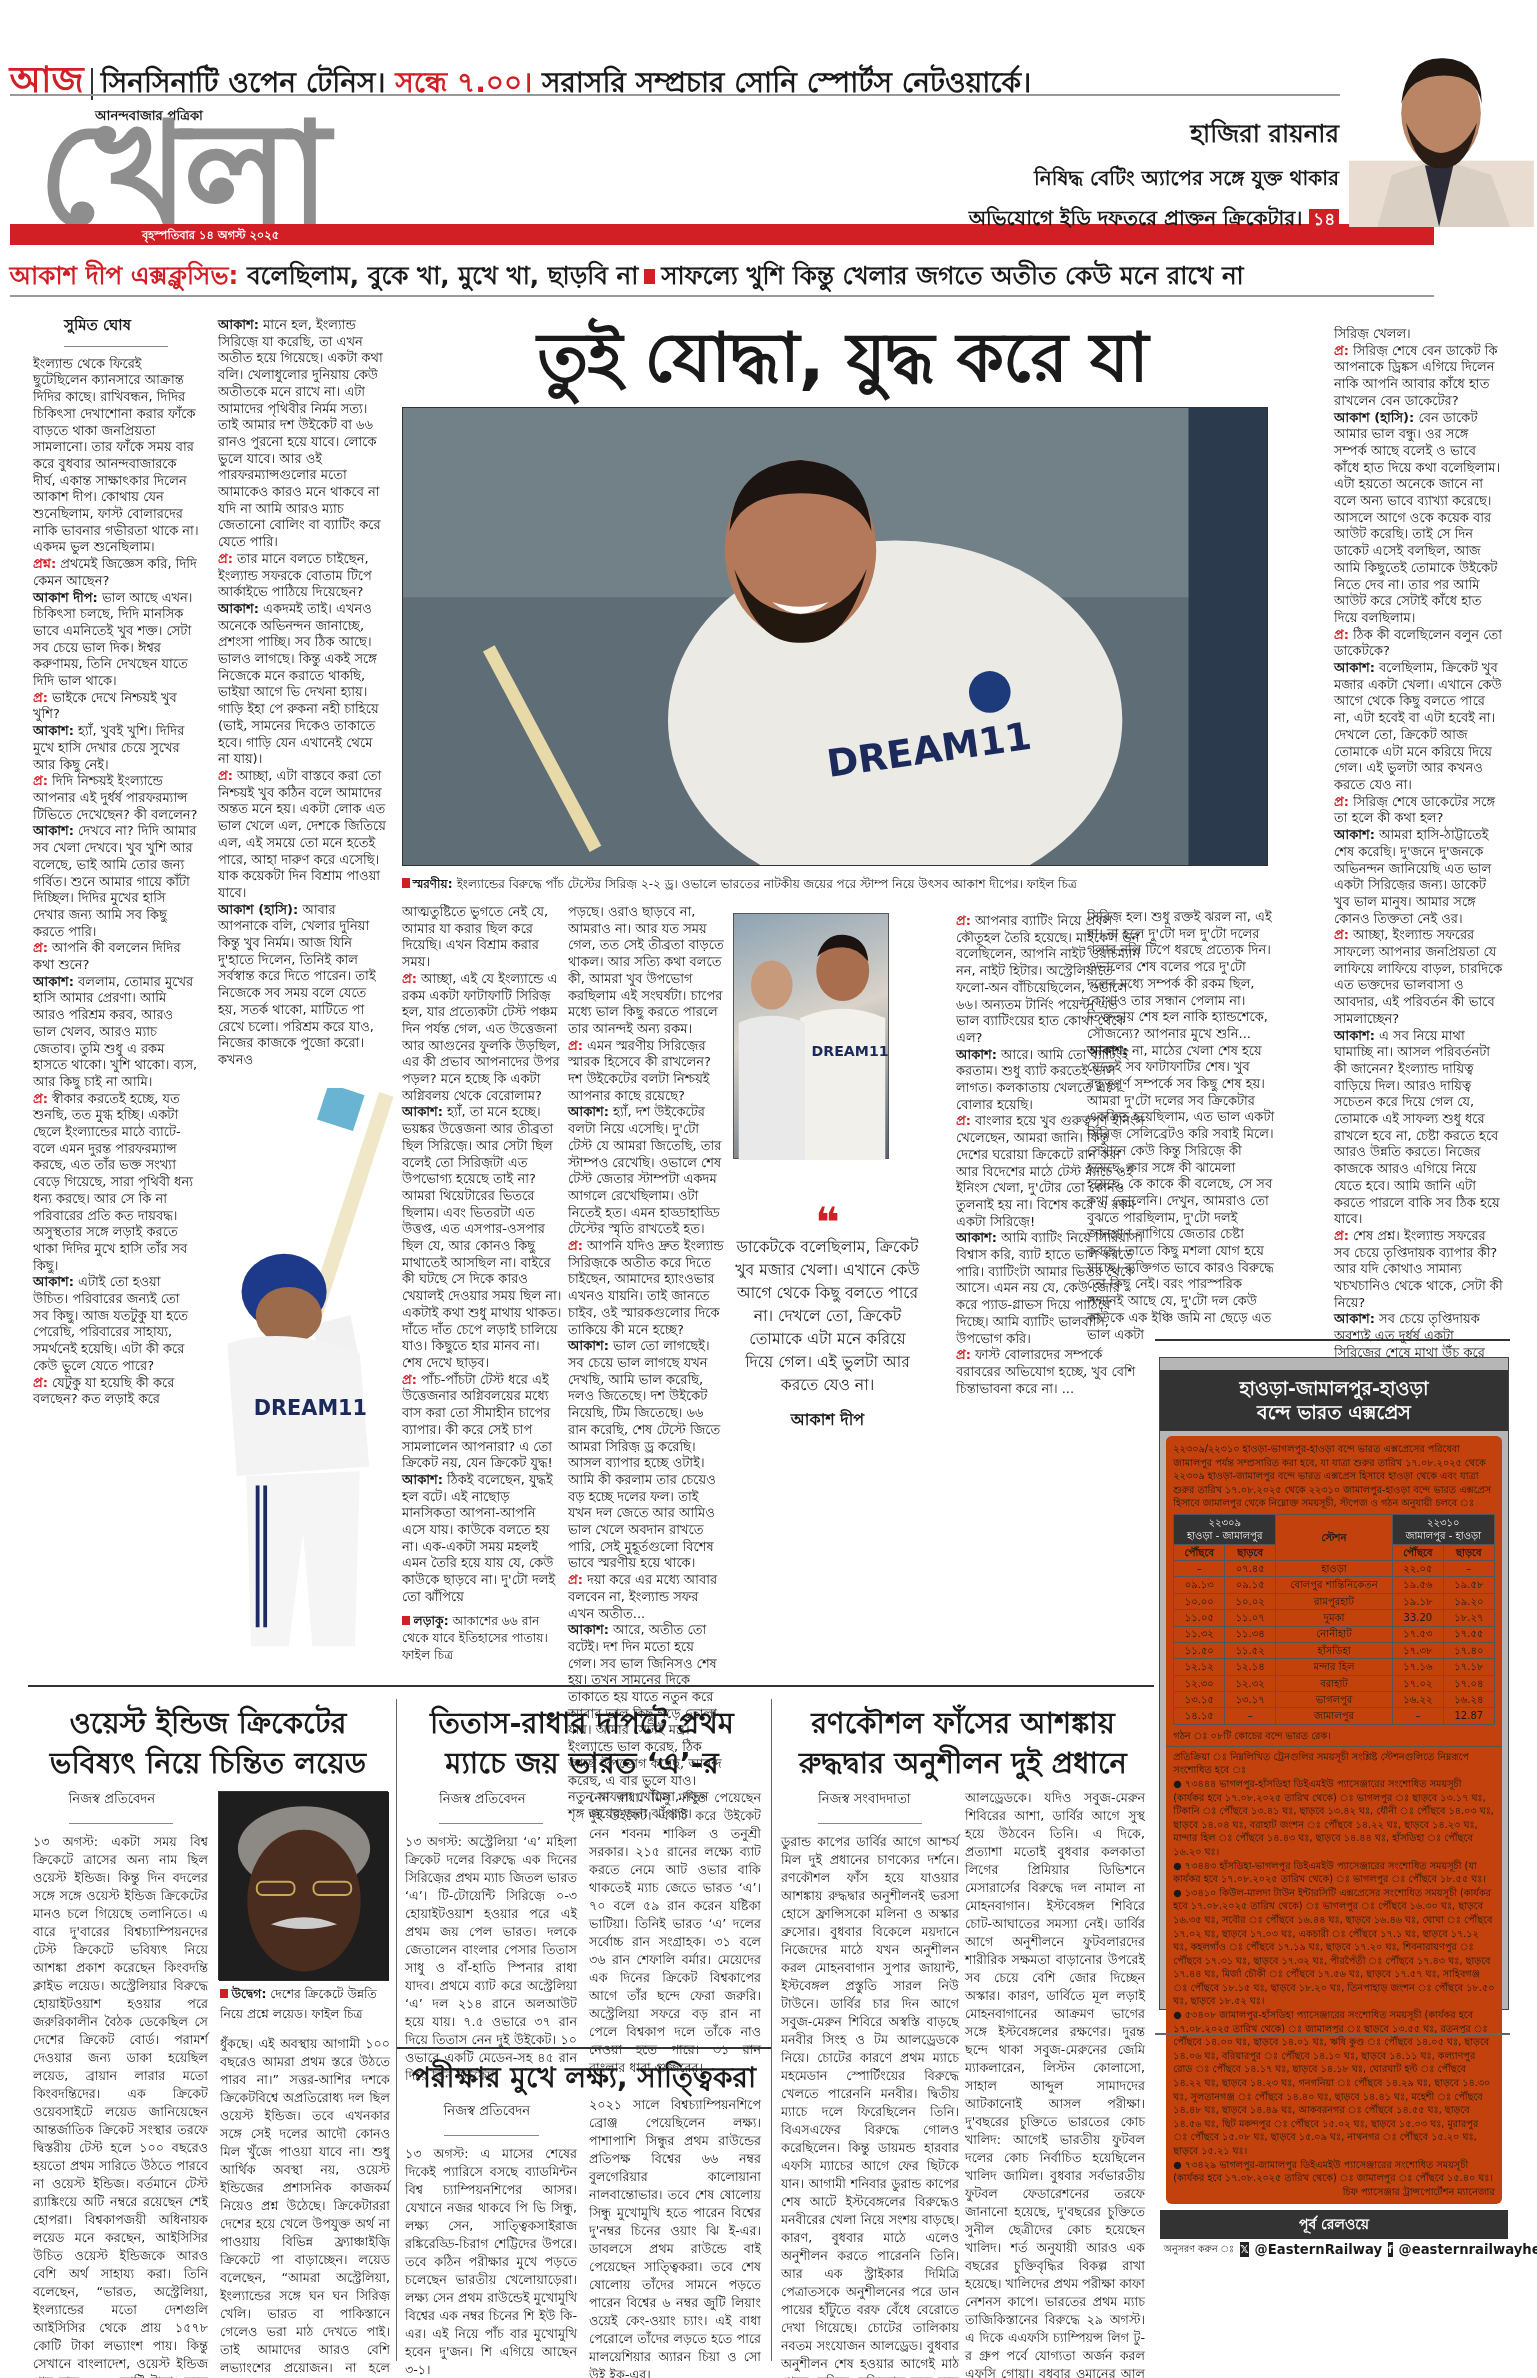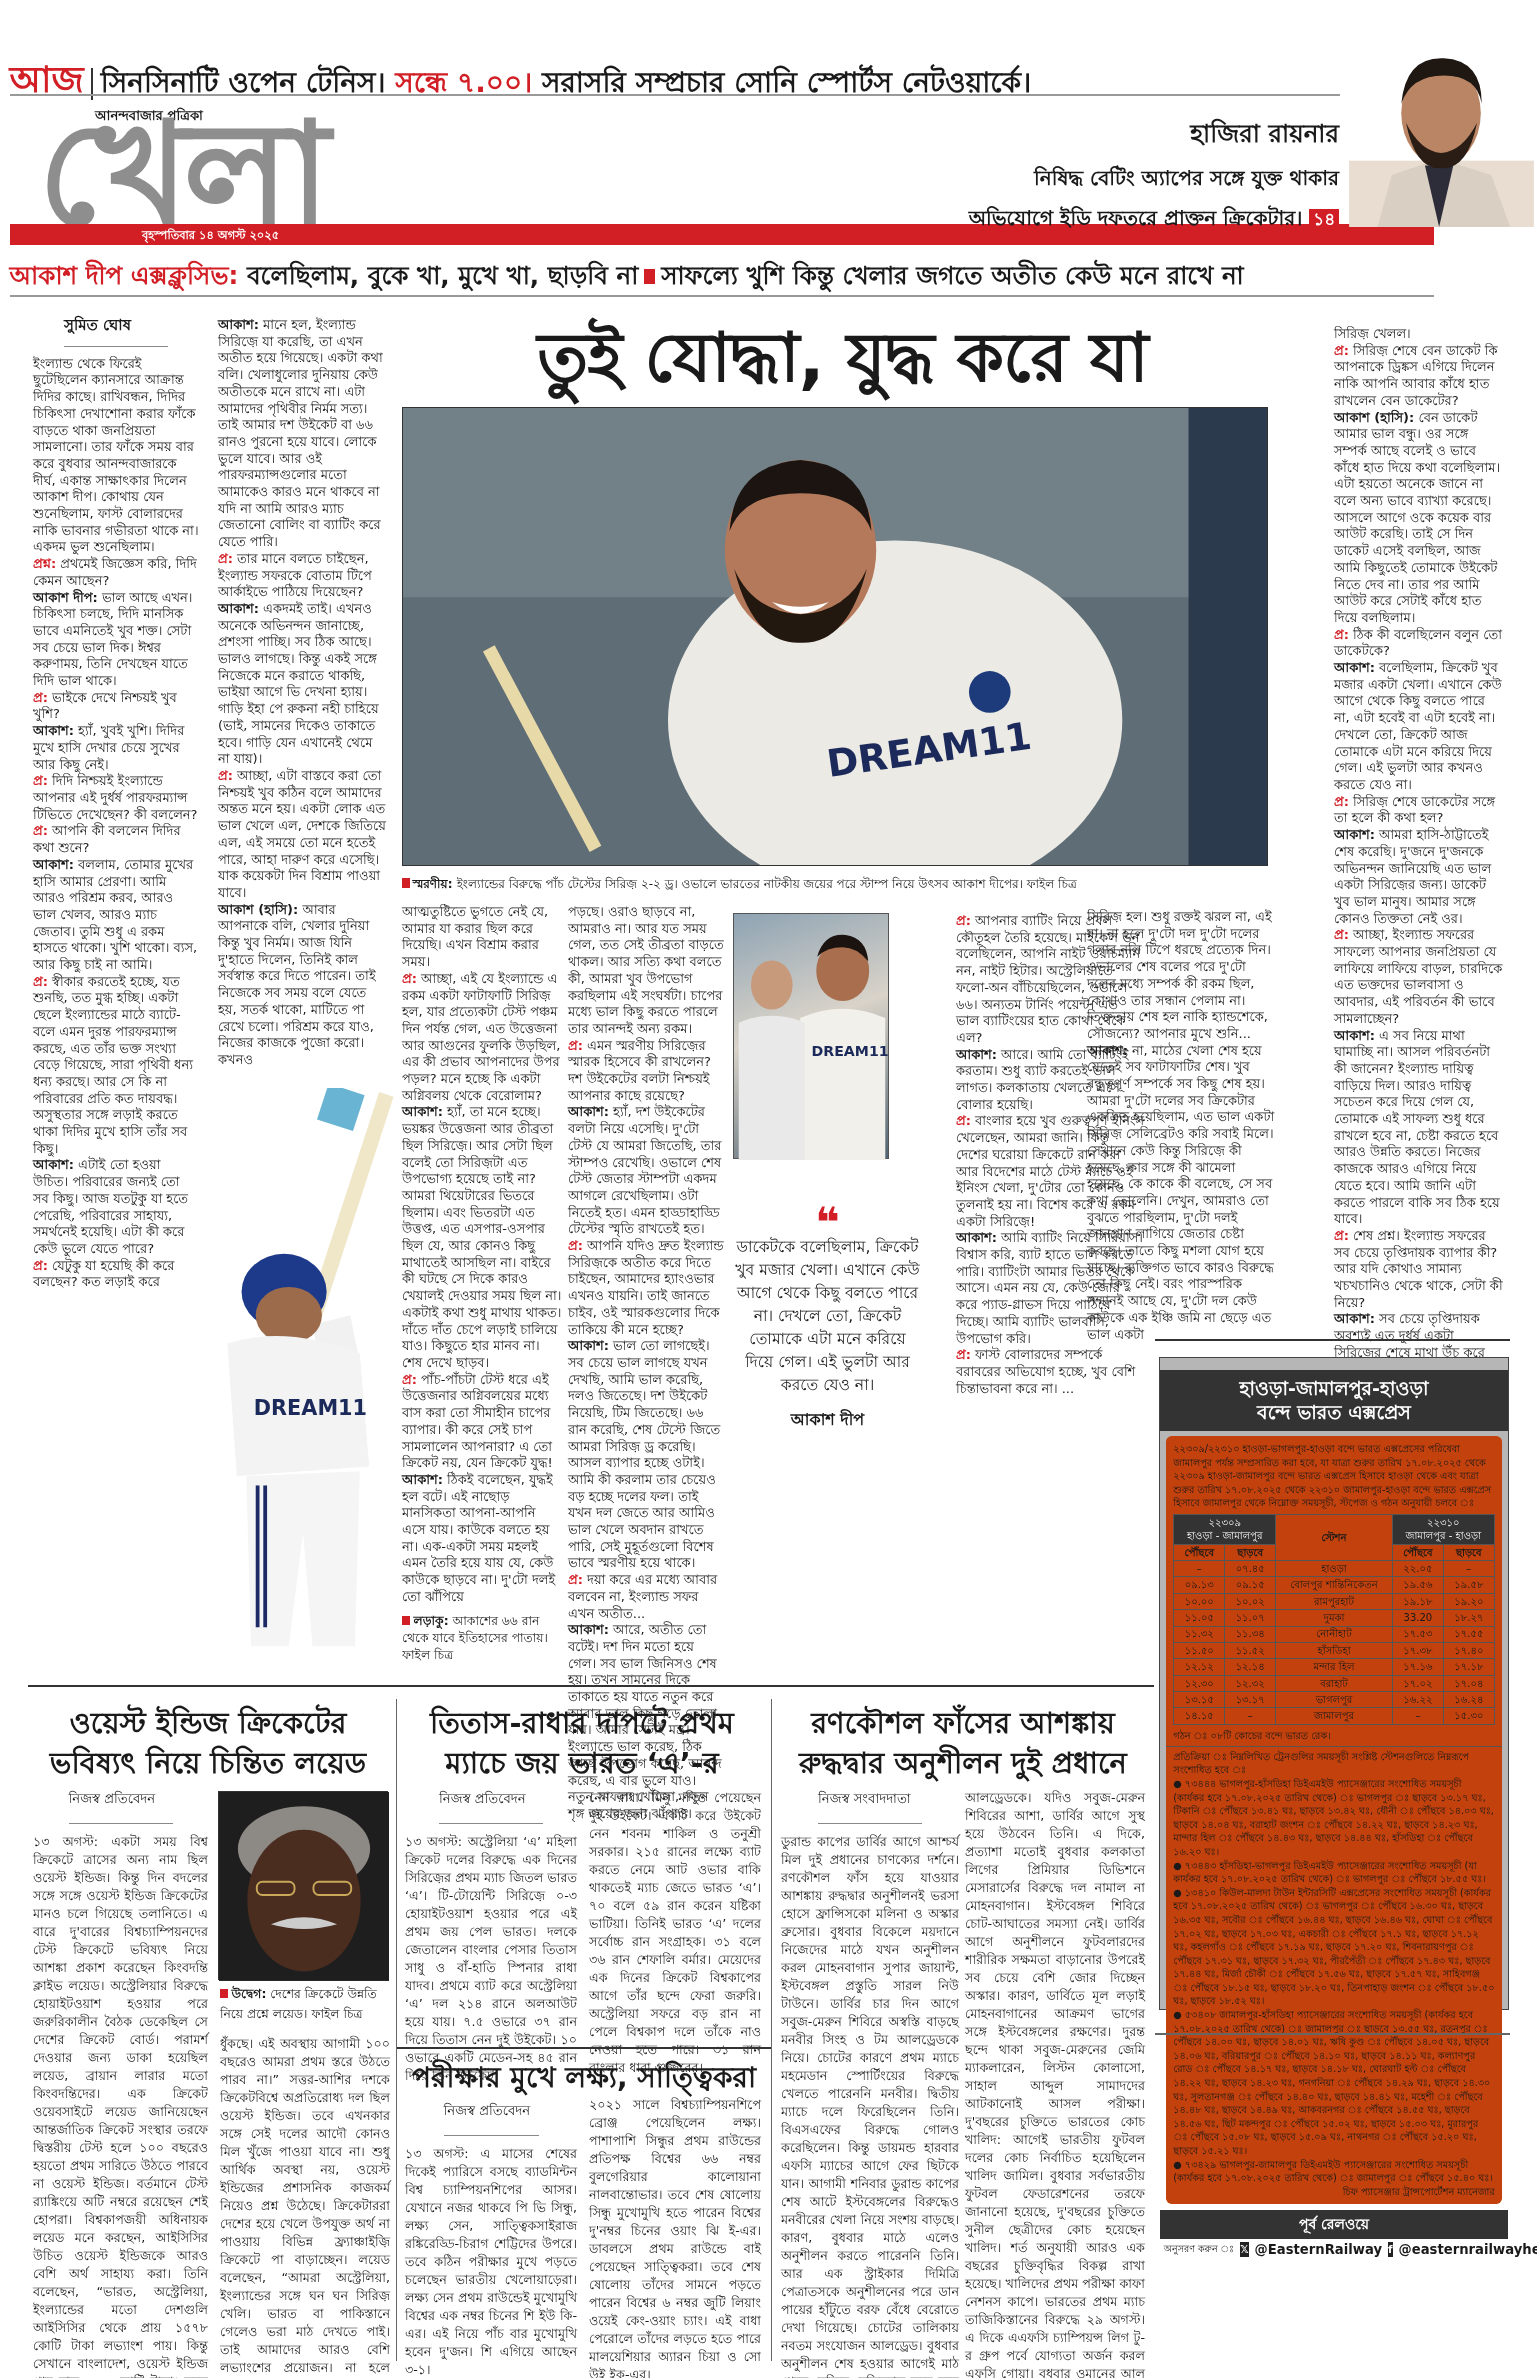--- a/index.html
+++ b/index.html
@@ -121,20 +121,21 @@
 
 <div class="col" style="left:33px;top:317px;width:166px;">
   <div class="byline">সুমিত ঘোষ</div>
   <div id="col1">
       <p><span>ইংল্যান্ড থেকে ফিরেই ছুটেছিলেন ক্যানসারে আক্রান্ত দিদির কাছে। রাখিবন্ধন, দিদির চিকিৎসা দেখাশোনা করার ফাঁকে বাড়তে থাকা জনপ্রিয়তা সামলানো। তার ফাঁকে সময় বার করে বুধবার আনন্দবাজারকে দীর্ঘ, একান্ত সাক্ষাৎকার দিলেন আকাশ দীপ। কোথায় যেন শুনেছিলাম, ফাস্ট বোলারদের নাকি ভাবনার গভীরতা থাকে না। একদম ভুল শুনেছিলাম।</span></p>
       <p><span class="q">প্রশ্ন:</span> <span>প্রথমেই জিজ্ঞেস করি, দিদি কেমন আছেন?</span></p>
       <p><span class="a">আকাশ দীপ:</span> <span>ভাল আছে এখন। চিকিৎসা চলছে, দিদি মানসিক ভাবে এমনিতেই খুব শক্ত। সেটা সব চেয়ে ভাল দিক। ঈশ্বর করুণাময়, তিনি দেখছেন যাতে দিদি ভাল থাকে।</span></p>
       <p><span class="q">প্র:</span> <span>ভাইকে দেখে নিশ্চয়ই খুব খুশি?</span></p>
       <p><span class="a">আকাশ:</span> <span>হ্যাঁ, খুবই খুশি। দিদির মুখে হাসি দেখার চেয়ে সুখের আর কিছু নেই।</span></p>
       <p><span class="q">প্র:</span> <span>দিদি নিশ্চয়ই ইংল্যান্ডে আপনার এই দুর্ধর্ষ পারফরম্যান্স টিভিতে দেখেছেন? কী বললেন?</span></p>
+      <p><span class="a">আকাশ:</span> <span>দেখবে না? দিদি আমার সব খেলা দেখবে। খুব খুশি আর বলেছে, ভাই আমি তোর জন্য গর্বিত। শুনে আমার গায়ে কাঁটা দিচ্ছিল। দিদির মুখের হাসি দেখার জন্য আমি সব কিছু করতে পারি।</span></p>
       <p><span class="q">প্র:</span> <span>আপনি কী বললেন দিদির কথা শুনে?</span></p>
       <p><span class="a">আকাশ:</span> <span>বললাম, তোমার মুখের হাসি আমার প্রেরণা। আমি আরও পরিশ্রম করব, আরও ভাল খেলব, আরও ম্যাচ জেতাব। তুমি শুধু এ রকম হাসতে থাকো। খুশি থাকো। ব্যস, আর কিছু চাই না আমি।</span></p>
       <p><span class="q">প্র:</span> <span>স্বীকার করতেই হচ্ছে, যত শুনছি, তত মুগ্ধ হচ্ছি। একটা ছেলে ইংল্যান্ডের মাঠে ব্যাটে-বলে এমন দুরন্ত পারফরম্যান্স করছে, এত তাঁর ভক্ত সংখ্যা বেড়ে গিয়েছে, সারা পৃথিবী ধন্য ধন্য করছে। আর সে কি না পরিবারের প্রতি কত দায়বদ্ধ। অসুস্থতার সঙ্গে লড়াই করতে থাকা দিদির মুখে হাসি তাঁর সব কিছু।</span></p>
       <p><span class="a">আকাশ:</span> <span>এটাই তো হওয়া উচিত। পরিবারের জন্যই তো সব কিছু। আজ যতটুকু যা হতে পেরেছি, পরিবারের সাহায্য, সমর্থনেই হয়েছি। এটা কী করে কেউ ভুলে যেতে পারে?</span></p>
       <p><span class="q">প্র:</span> <span>যেটুকু যা হয়েছি কী করে বলছেন? কত লড়াই করে</span></p>
     </div>
 </div>
 
 <div class="col" style="left:218px;top:317px;width:170px;">
   <div id="col2">
@@ -374,21 +375,21 @@
             <td>১৩.১৭</td>
             <td>ভাগলপুর</td>
             <td>১৬.২২</td>
             <td>১৬.২৪</td>
           </tr>
           <tr>
             <td>১৪.১৫</td>
             <td>–</td>
             <td>জামালপুর</td>
             <td>–</td>
-            <td>১৫.৩০</td>
+            <td>12.87</td>
           </tr>
         </tbody>
     </table>
     <div>গঠন ঃ ০৮টি কোচের বন্দে ভারত রেক।</div>
     <div style="border-top:0.9px solid #555;margin:3.8px -7.6px 2.8px;"></div>
     <div>প্রতিক্রিয়া ঃ নিম্নলিখিত ট্রেনগুলির সময়সূচী সংশ্লিষ্ট স্টেশনগুলিতে নিম্নরূপে সংশোধিত হবে ঃ</div>
     <div id="rail-bullets">
         <div><span>● </span><span>৭৩৪৪৪ ভাগলপুর-হাঁসডিহা ডিইএমইউ প্যাসেঞ্জারের সংশোধিত সময়সূচী (কার্যকর হবে ১৭.০৮.২০২৫ তারিখ থেকে) ঃ ভাগলপুর ঃ ছাড়বে ১৩.১৭ ঘঃ, টিকানি ঃ পৌঁছবে ১৩.৪১ ঘঃ, ছাড়বে ১৩.৪২ ঘঃ, ধৌনী ঃ পৌঁছবে ১৪.০৩ ঘঃ, ছাড়বে ১৪.০৪ ঘঃ, বরাহাট জংশন ঃ পৌঁছবে ১৪.২২ ঘঃ, ছাড়বে ১৪.২৩ ঘঃ, মান্দার হিল ঃ পৌঁছবে ১৪.৪৩ ঘঃ, ছাড়বে ১৪.৪৪ ঘঃ, হাঁসডিহা ঃ পৌঁছবে ১৬.২০ ঘঃ।</span></div>
         <div><span>● </span><span>৭৩৪৪৩ হাঁসডিহা-ভাগলপুর ডিইএমইউ প্যাসেঞ্জারের সংশোধিত সময়সূচী (যা কার্যকর হবে ১৭.০৮.২০২৫ তারিখ থেকে) ঃ ভাগলপুর ঃ পৌঁছবে ১৮.৫৫ ঘঃ।</span></div>
         <div><span>● </span><span>১৩৪১০ কিউল-মালদা টাউন ইন্টারসিটি এক্সপ্রেসের সংশোধিত সময়সূচী (কার্যকর হবে ১৭.০৮.২০২৫ তারিখ থেকে) ঃ ভাগলপুর ঃ পৌঁছবে ১৬.৩০ ঘঃ, ছাড়বে ১৬.৩৫ ঘঃ, সবৌর ঃ পৌঁছবে ১৬.৪৪ ঘঃ, ছাড়বে ১৬.৪৬ ঘঃ, ঘোঘা ঃ পৌঁছবে ১৭.০২ ঘঃ, ছাড়বে ১৭.০৩ ঘঃ, একচারী ঃ পৌঁছবে ১৭.১ ঘঃ, ছাড়বে ১৭.১২ ঘঃ, কহলগাঁও ঃ পৌঁছবে ১৭.১৯ ঘঃ, ছাড়বে ১৭.২০ ঘঃ, শিবনারায়ণপুর ঃ পৌঁছবে ১৭.৩১ ঘঃ, ছাড়বে ১৭.৩২ ঘঃ, পীরপৈঁতী ঃ পৌঁছবে ১৭.৪৩ ঘঃ, ছাড়বে ১৭.৪৪ ঘঃ, মির্জা চৌকী ঃ পৌঁছবে ১৭.৫৬ ঘঃ, ছাড়বে ১৭.৫৭ ঘঃ, সাহিবগঞ্জ ঃ পৌঁছবে ১৮.১৫ ঘঃ, ছাড়বে ১৮.২০ ঘঃ, তিনপাহাড় জংশন ঃ পৌঁছবে ১৮.৫০ ঘঃ, ছাড়বে ১৮.৫২ ঘঃ।</span></div>

